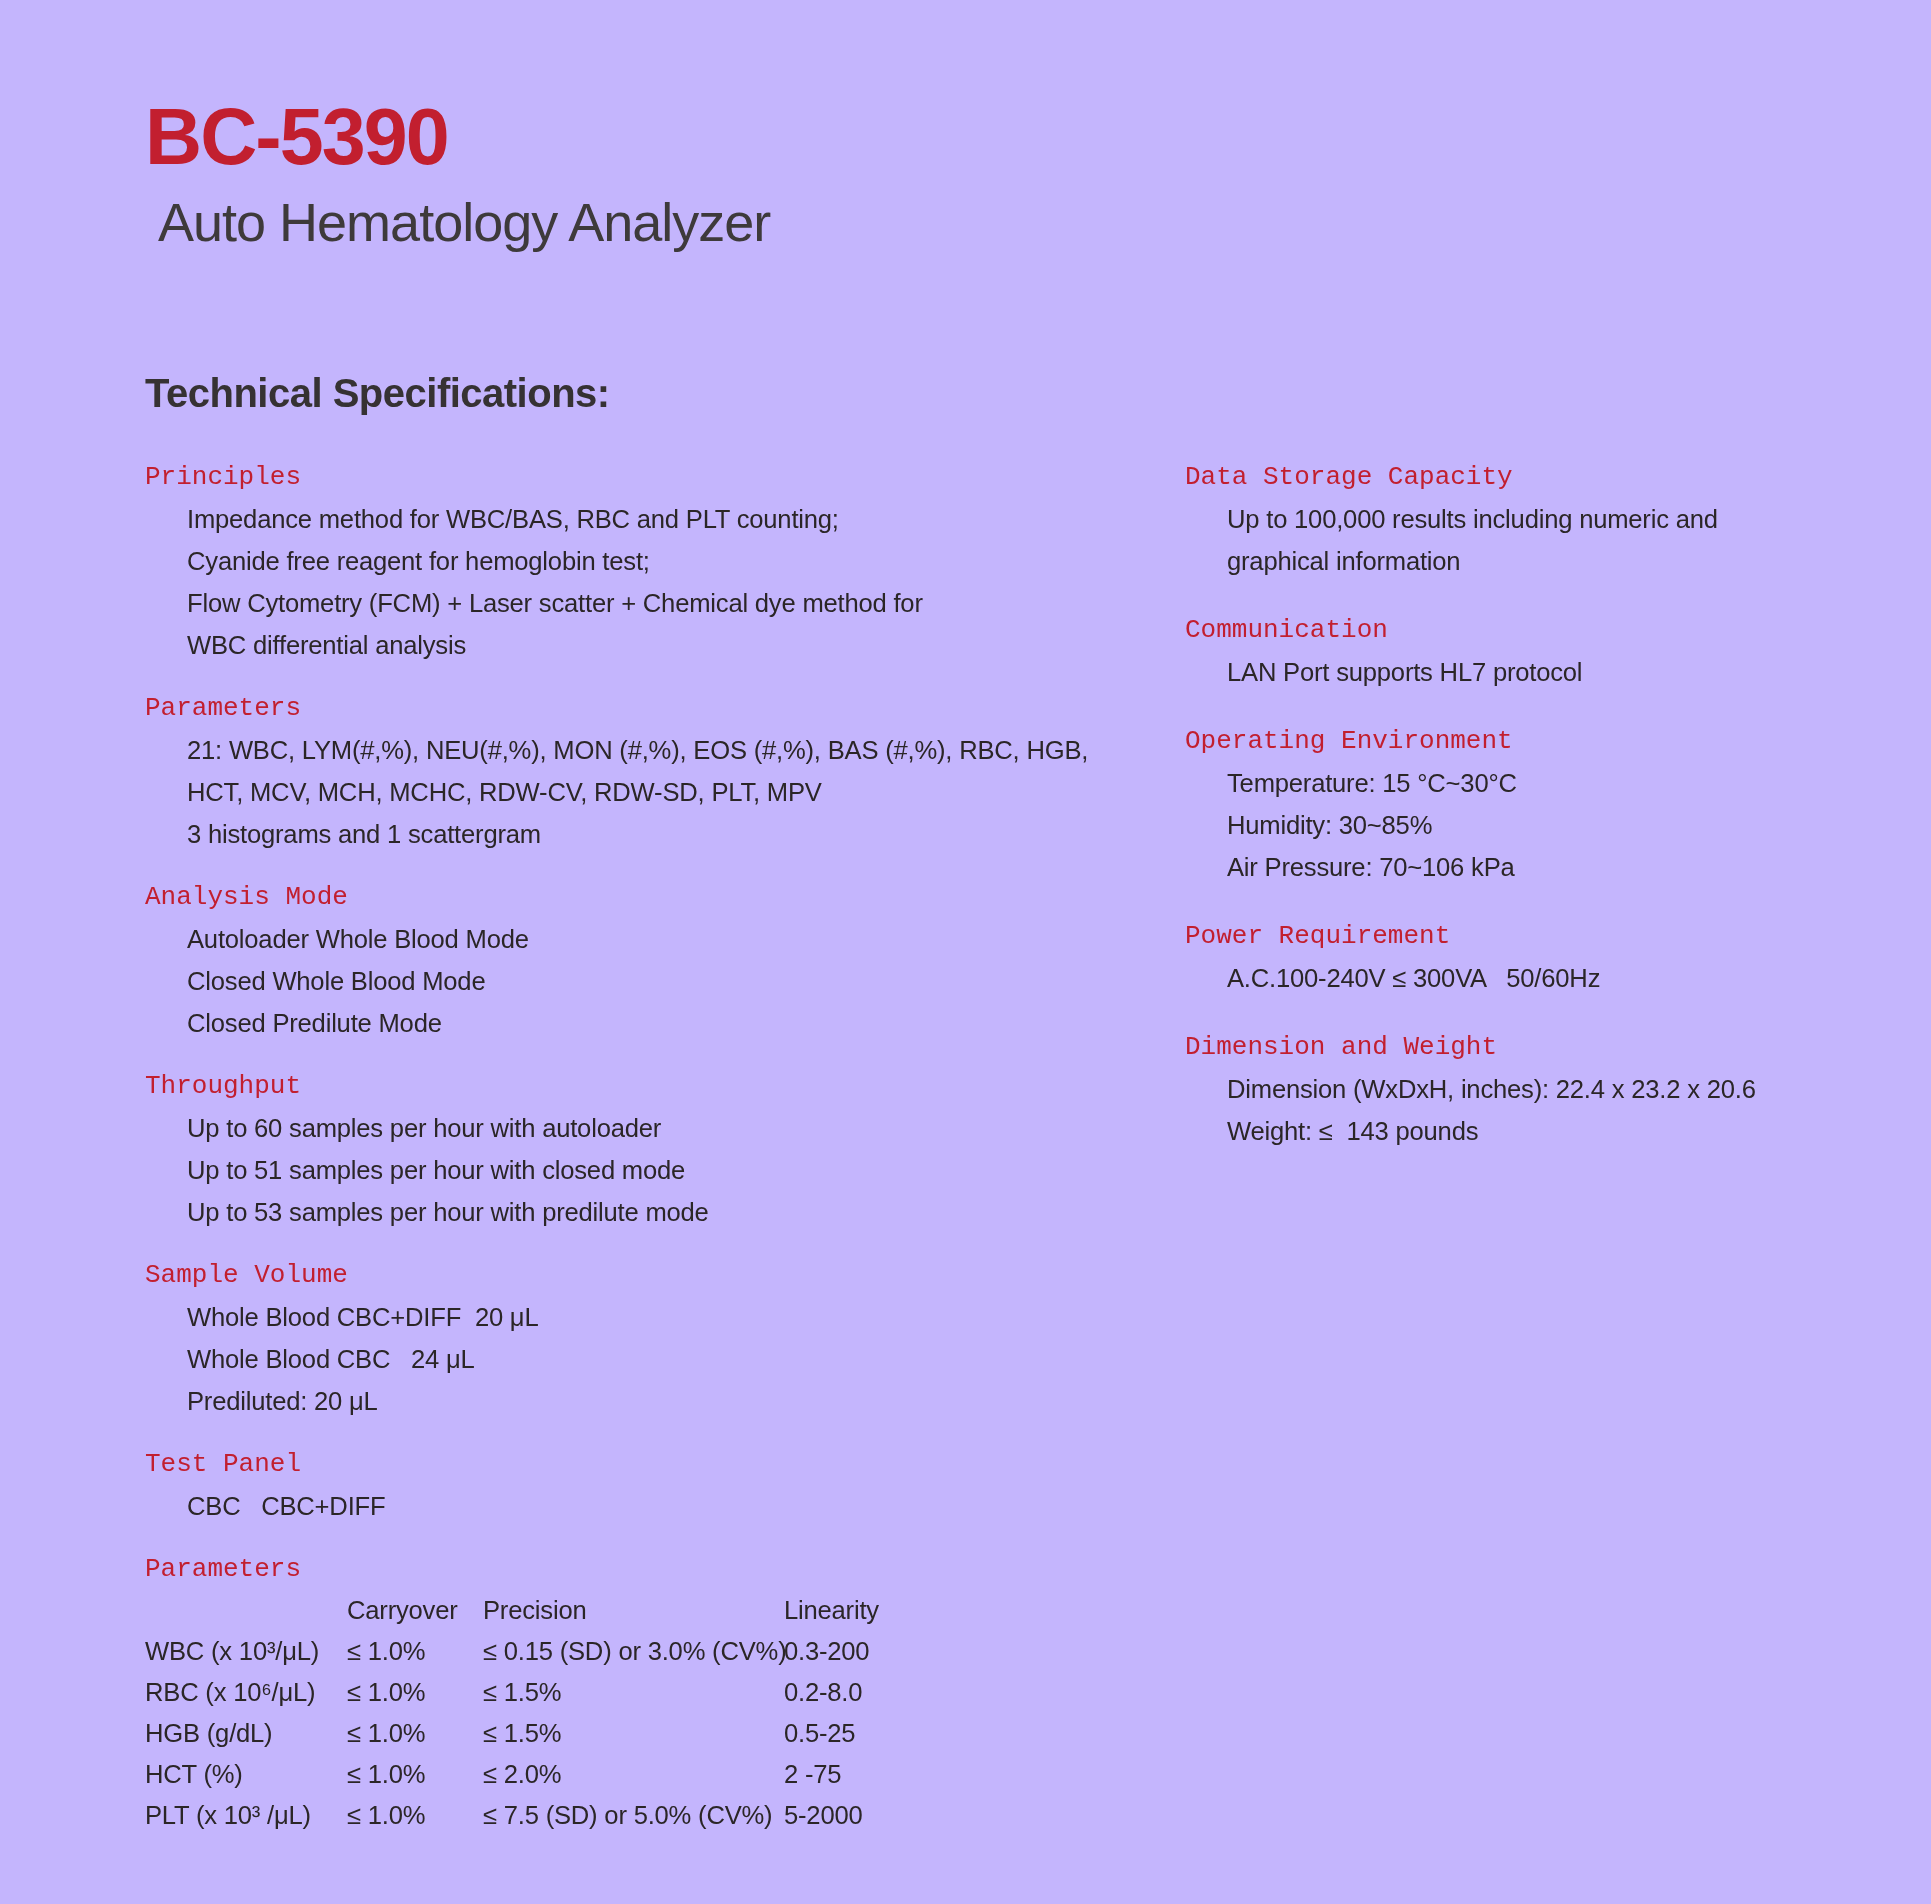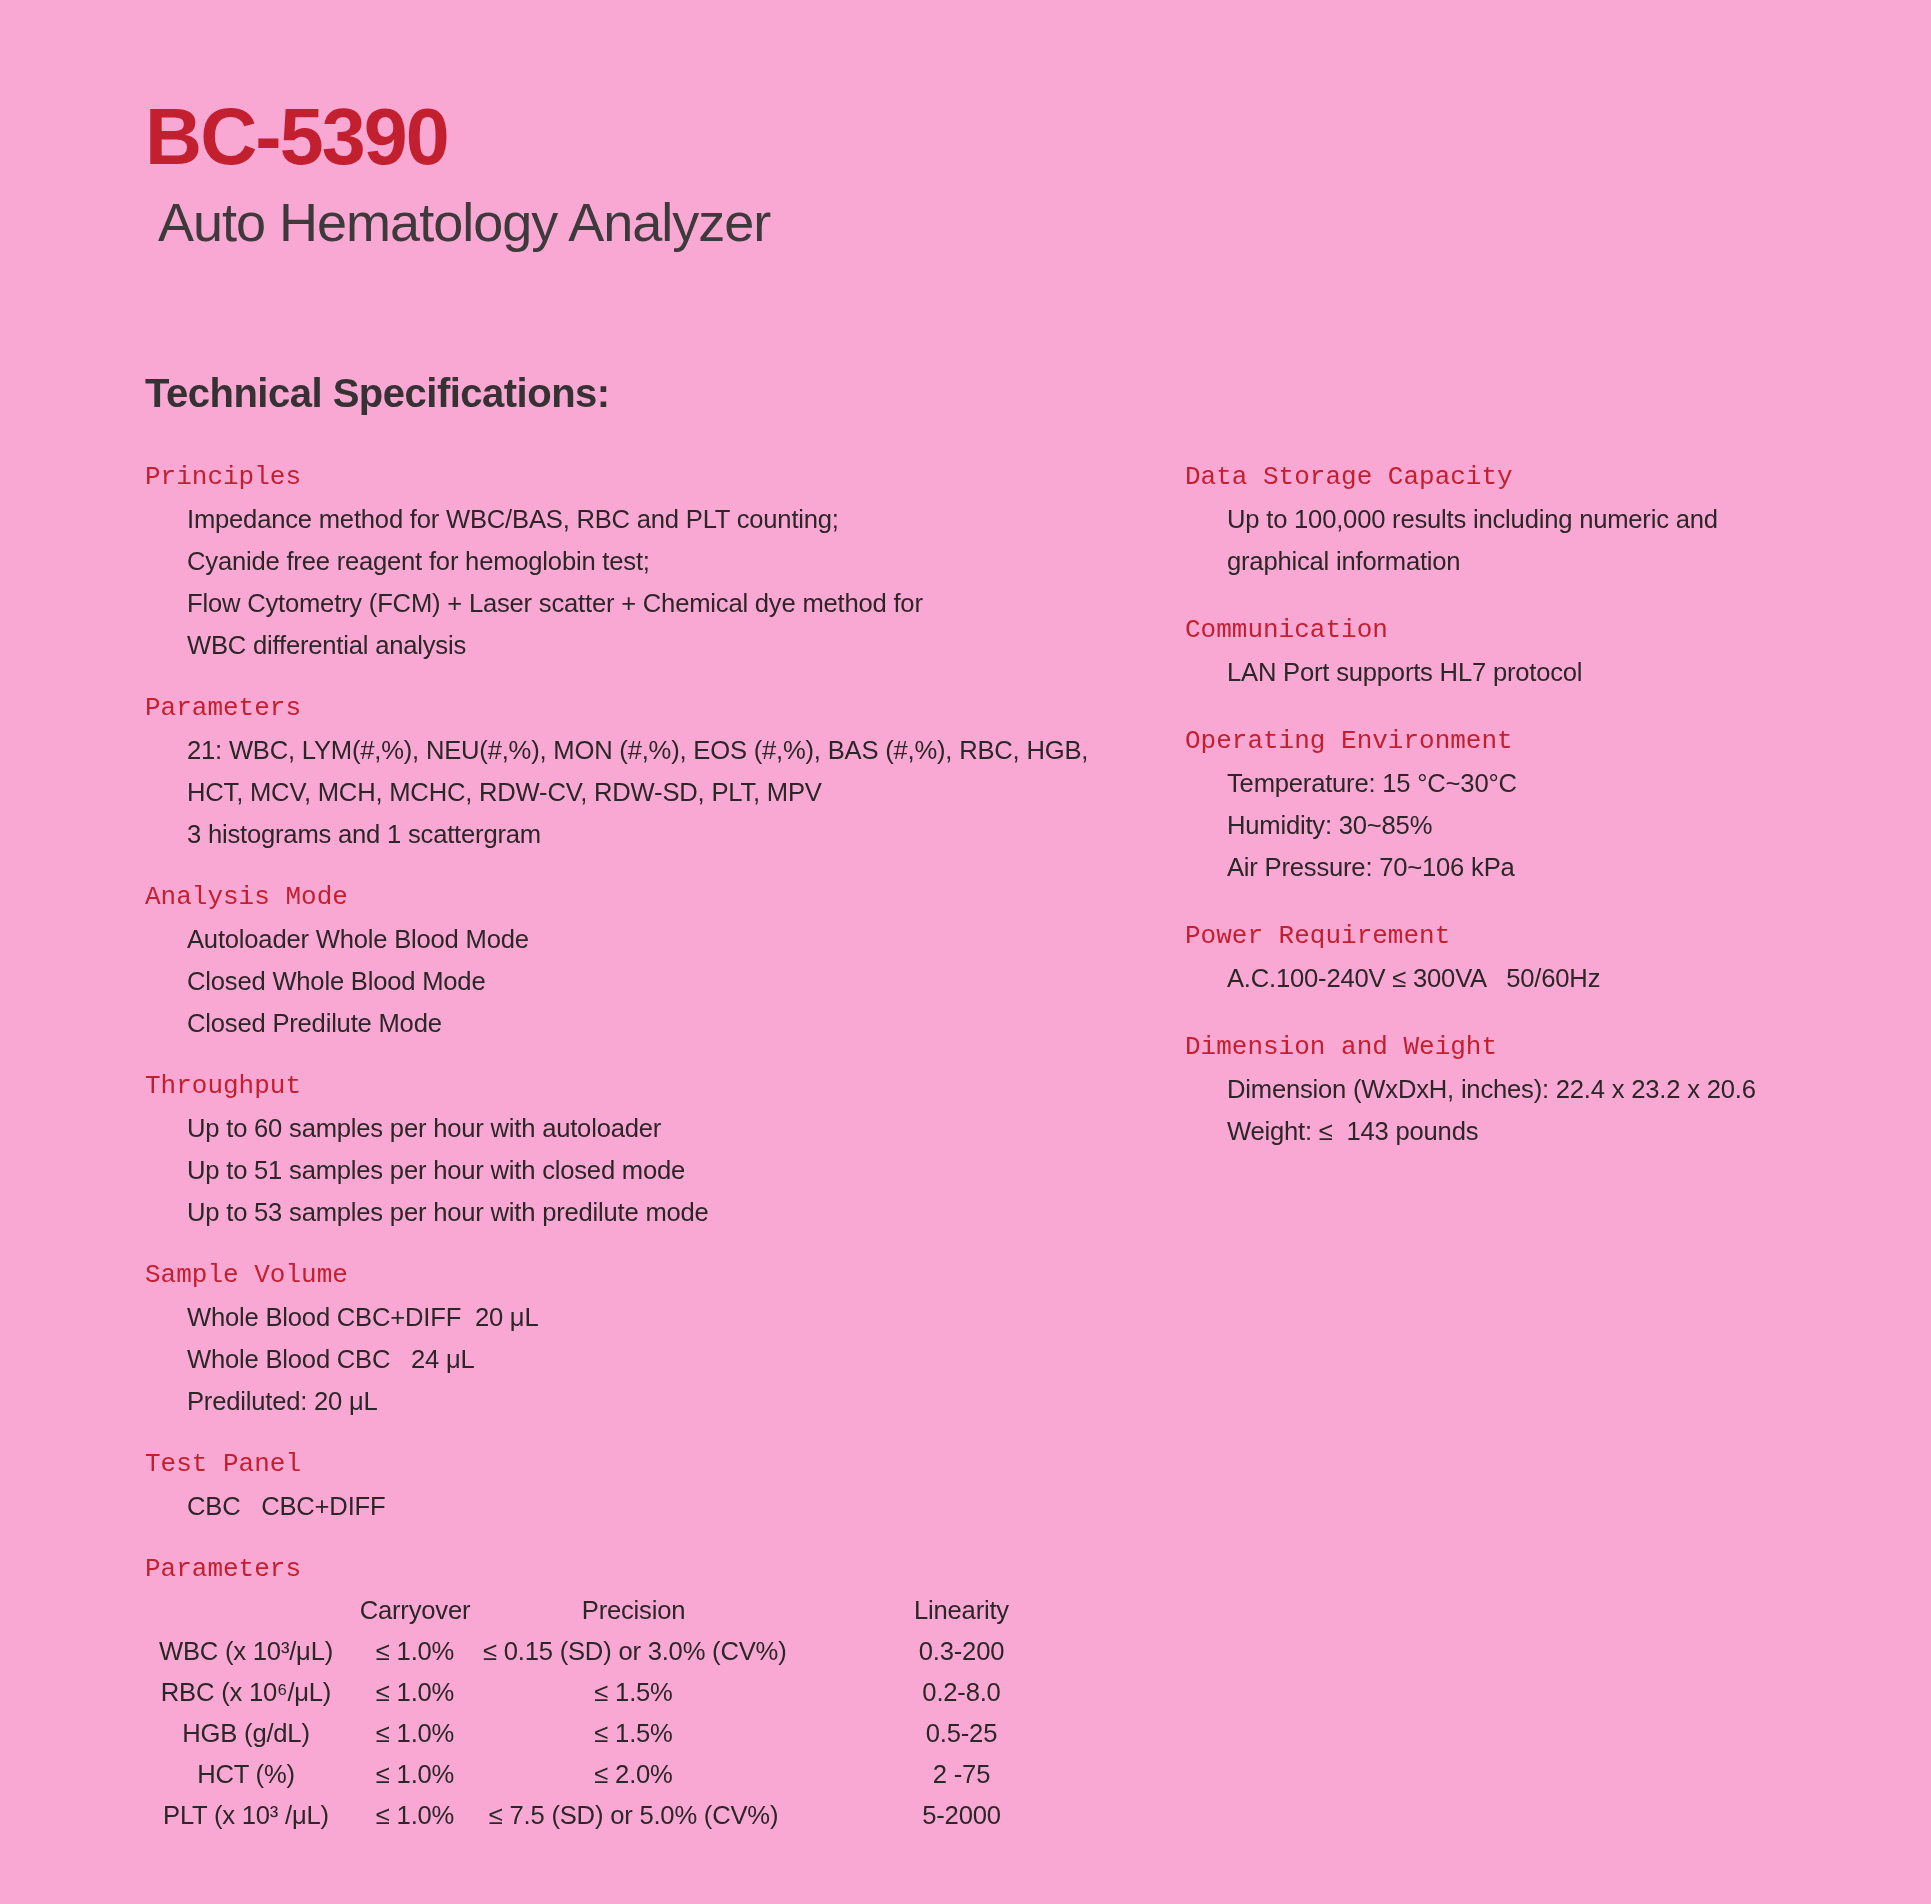--- a/index.html
+++ b/index.html
@@ -1,20 +1,20 @@
 <!DOCTYPE html>
 <html><head>
 <meta charset="utf-8">
 <style>
   html, body { margin: 0; padding: 0; background: #ffffff; }
   .page {
     position: relative;
     width: 1931px;
     height: 1905px;
-    background: #f9a8d4;
+    background: #c4b5fd;
     font-family: "Liberation Sans", sans-serif;
     color: #2b2627;
     overflow: hidden;
   }
   .title {
     position: absolute;
     left: 145px;
     top: 97px;
     font-size: 79px;
     font-weight: bold;
@@ -54,21 +54,21 @@
     white-space: pre;
     font-family: Liberation Mono, monospace;
   }
   .sec-line {
     font-size: 25.6px;
     line-height: 42px;
     letter-spacing: -0.2px;
     white-space: pre-wrap;
     margin-left: 42px;
   }
-  .perf-table { margin-top: 0; text-align: center; }
+  .perf-table { margin-top: 0; }
   .pt-row {
     display: grid;
     grid-template-columns: 202px 136px 301px 1fr;
   }
   .pt-cell {
     font-size: 25.6px;
     line-height: 41px;
     letter-spacing: -0.2px;
     white-space: pre;
     overflow: visible;

